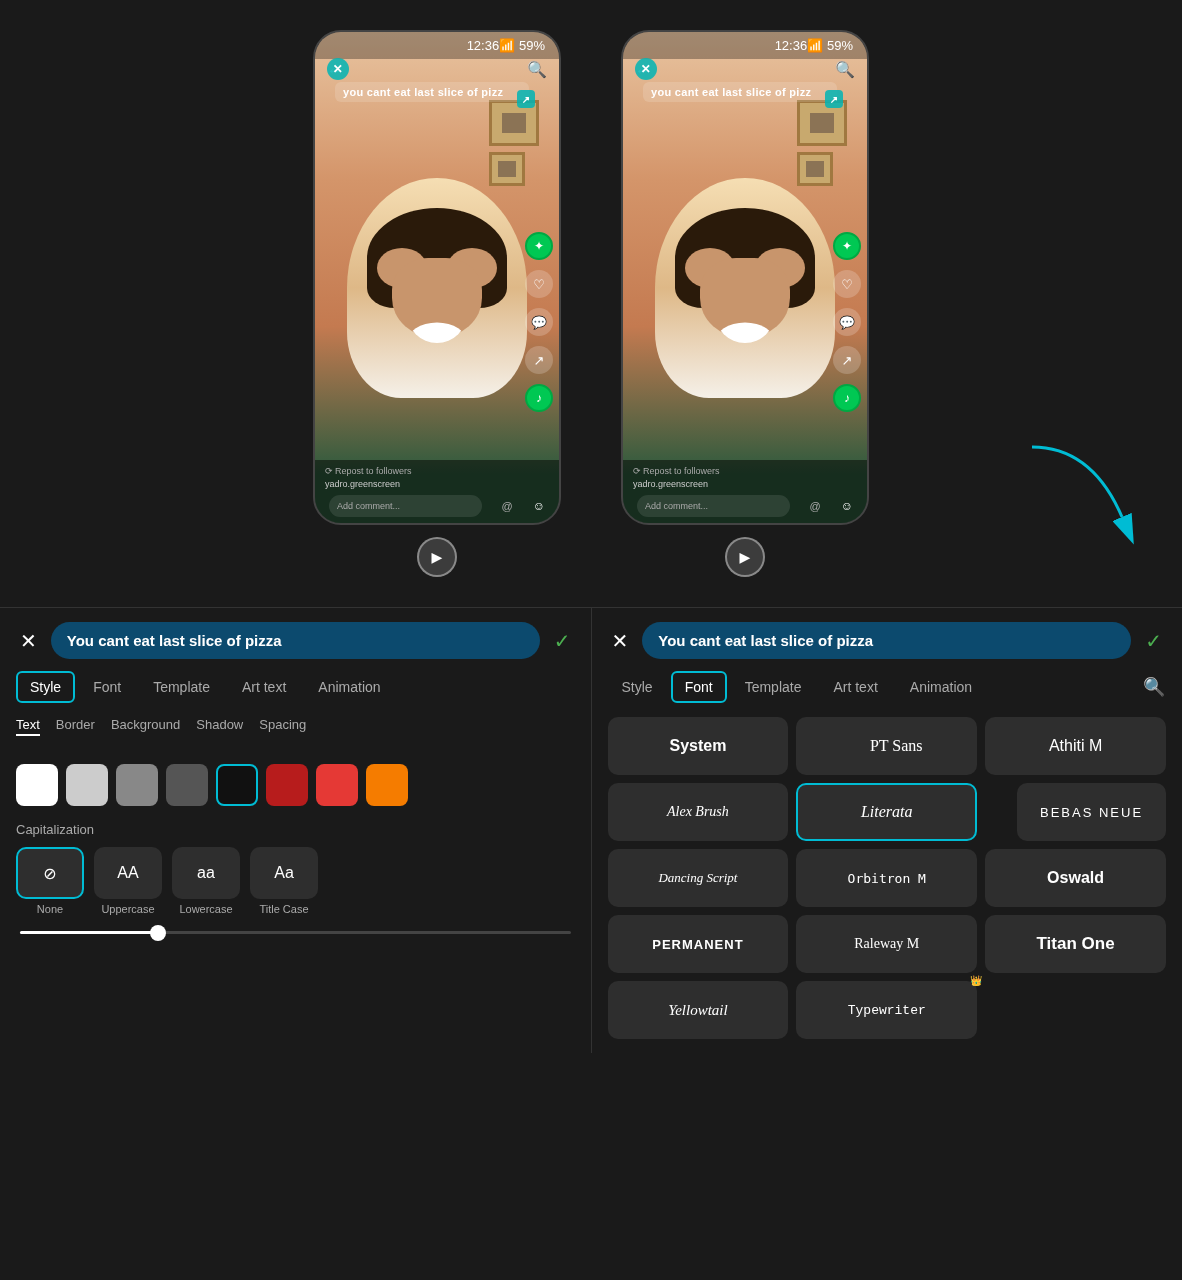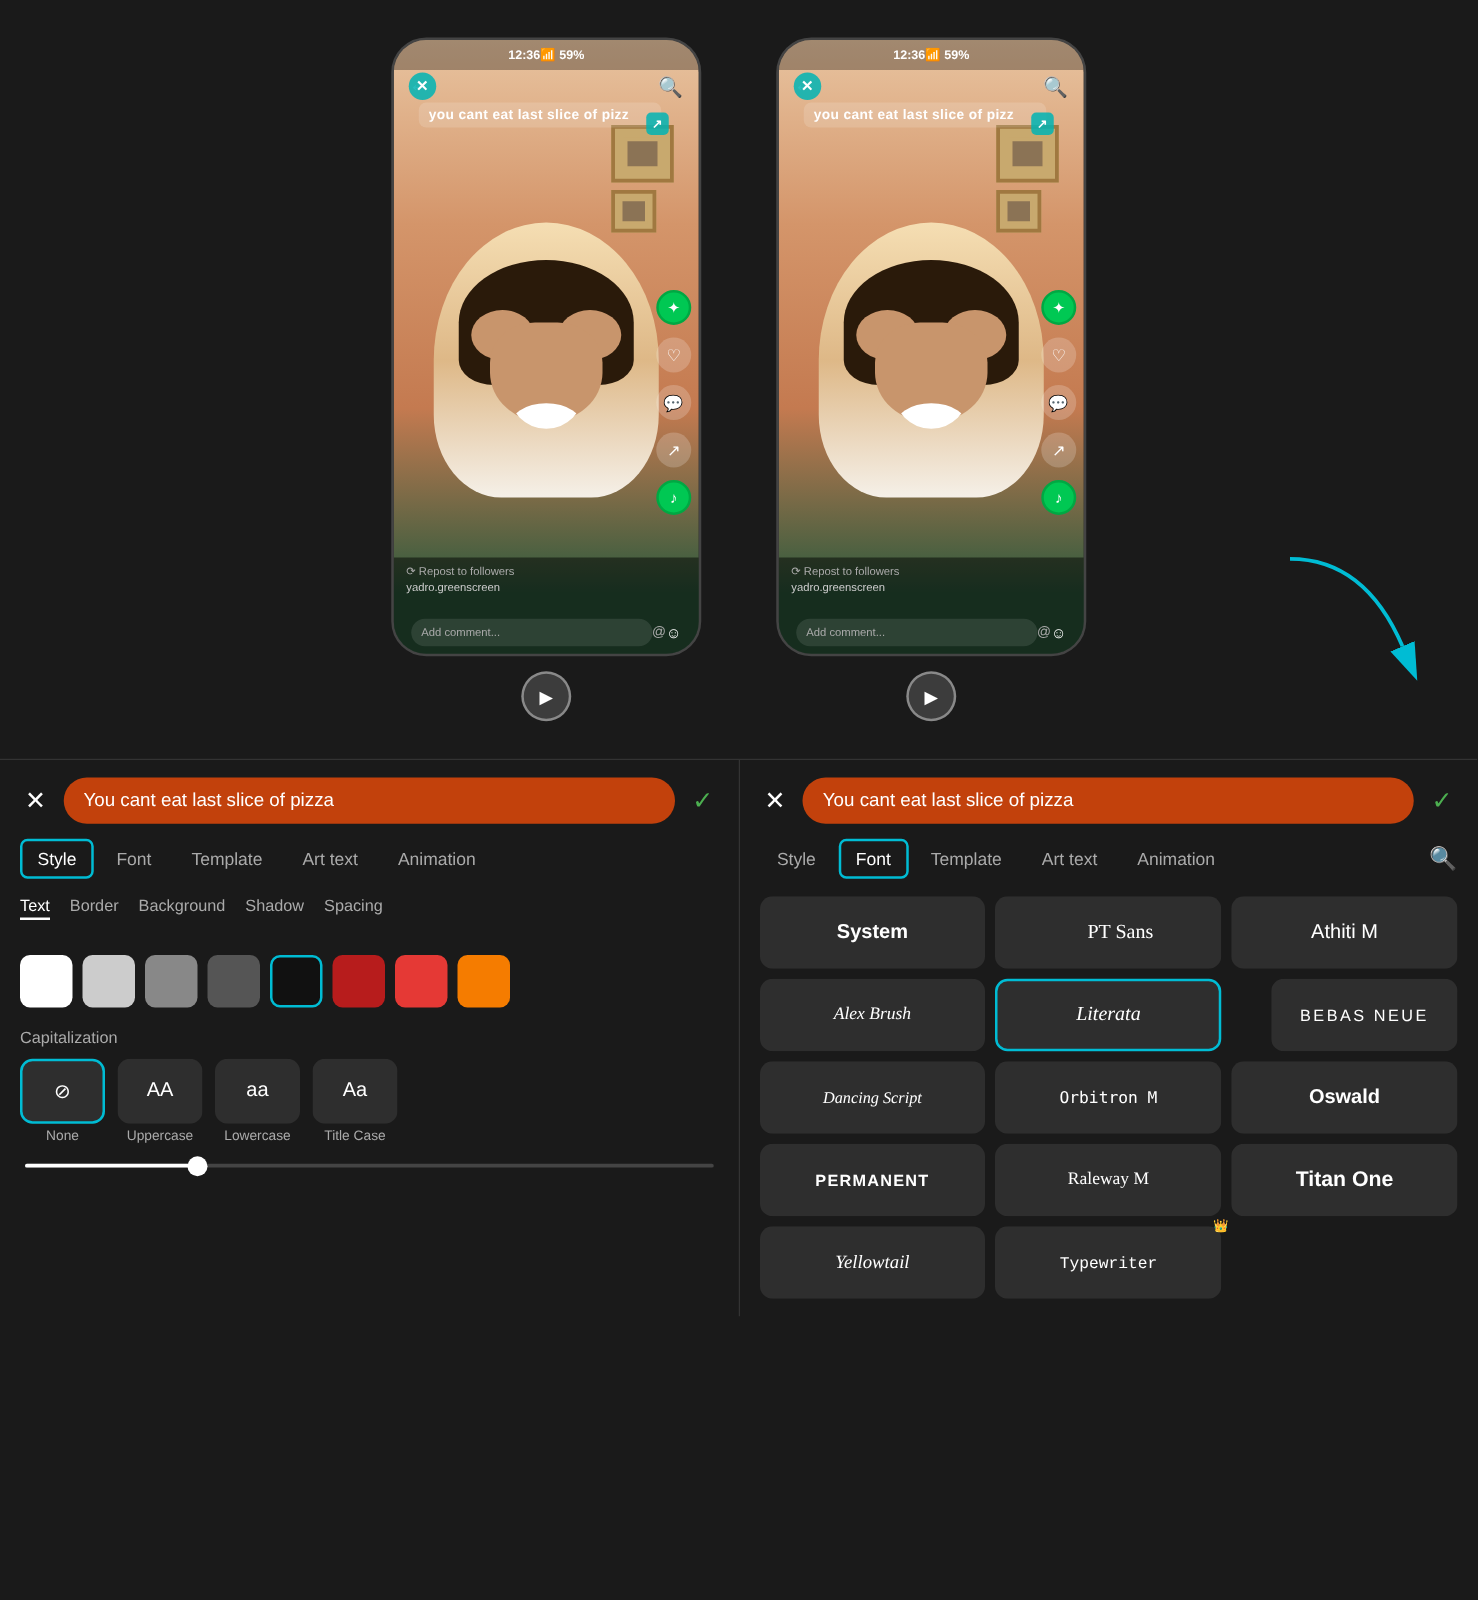--- a/index.html
+++ b/index.html
@@ -32,32 +32,31 @@
       height: 495px;
       background: #2a2a2a;
       border-radius: 28px;
       overflow: hidden;
       position: relative;
       border: 2px solid #444;
     }
 
     .phone-status-bar {
       display: flex;
-      justify-content: center;
+      justify-content: flex-end;
       align-items: center;
       padding: 6px 14px;
-      font-size: 10px;
+      font-size: 13px;
       color: #fff;
       background: rgba(0,0,0,0.3);
       position: absolute;
       top: 0;
       left: 0;
       right: 0;
       z-index: 10;
-      font-weight: bold;
     }
 
     .phone-content {
       width: 100%;
       height: 100%;
       background: linear-gradient(180deg, #e8c4a0 0%, #d4956a 30%, #c47a50 60%, #2d5a3d 90%);
       position: relative;
     }
 
     .phone-top-bar {
@@ -207,22 +206,22 @@
     }
 
     .username-text {
       font-size: 9px;
       color: #ccc;
     }
 
     .comment-bar {
       display: flex;
       align-items: center;
-      gap: 0;
-      margin-top: 20px;
+      gap: 20px;
+      margin-top: 6px;
       padding: 0 4px;
     }
 
     .comment-input-mock {
       flex: 1;
       height: 22px;
       background: rgba(255,255,255,0.1);
       border-radius: 11px;
       font-size: 9px;
       color: #aaa;
@@ -271,27 +270,28 @@
 
     .x-button {
       font-size: 20px;
       color: #fff;
       cursor: pointer;
       padding: 4px;
     }
 
     .text-input-field {
       flex: 1;
-      background: #c2410c;
+      background: #0c4a6e;
       border-radius: 20px;
       padding: 10px 16px;
       font-size: 15px;
       color: #fff;
       border: none;
       outline: none;
+      font-weight: bold;
     }
 
     .check-button {
       font-size: 20px;
       color: #4caf50;
       cursor: pointer;
       padding: 4px;
     }
 
     

